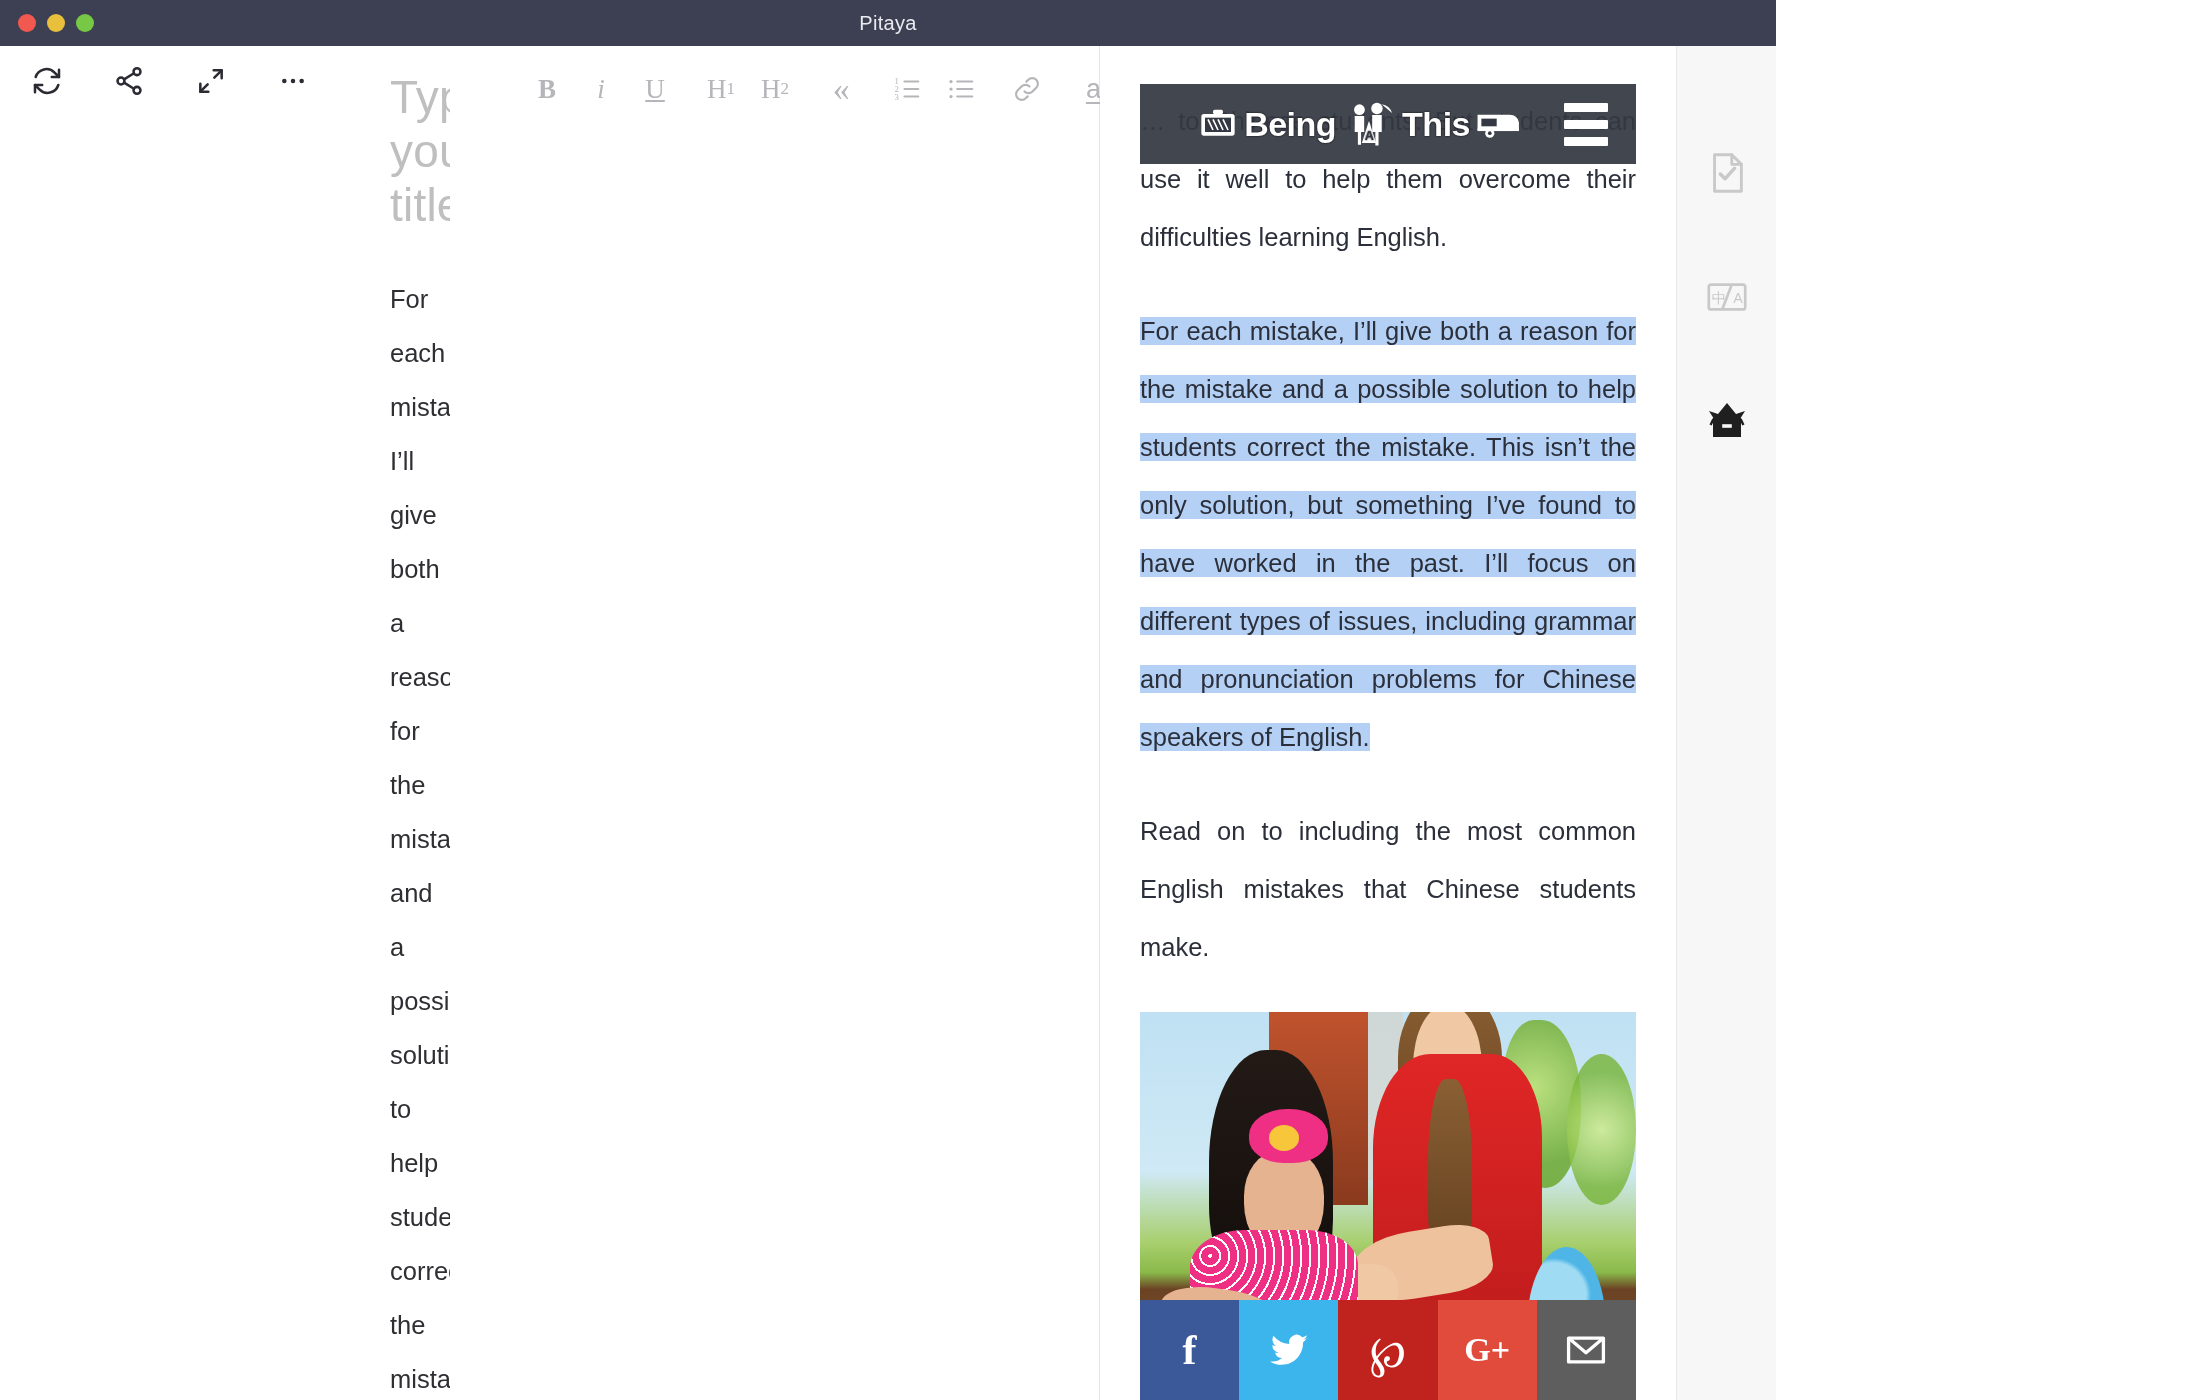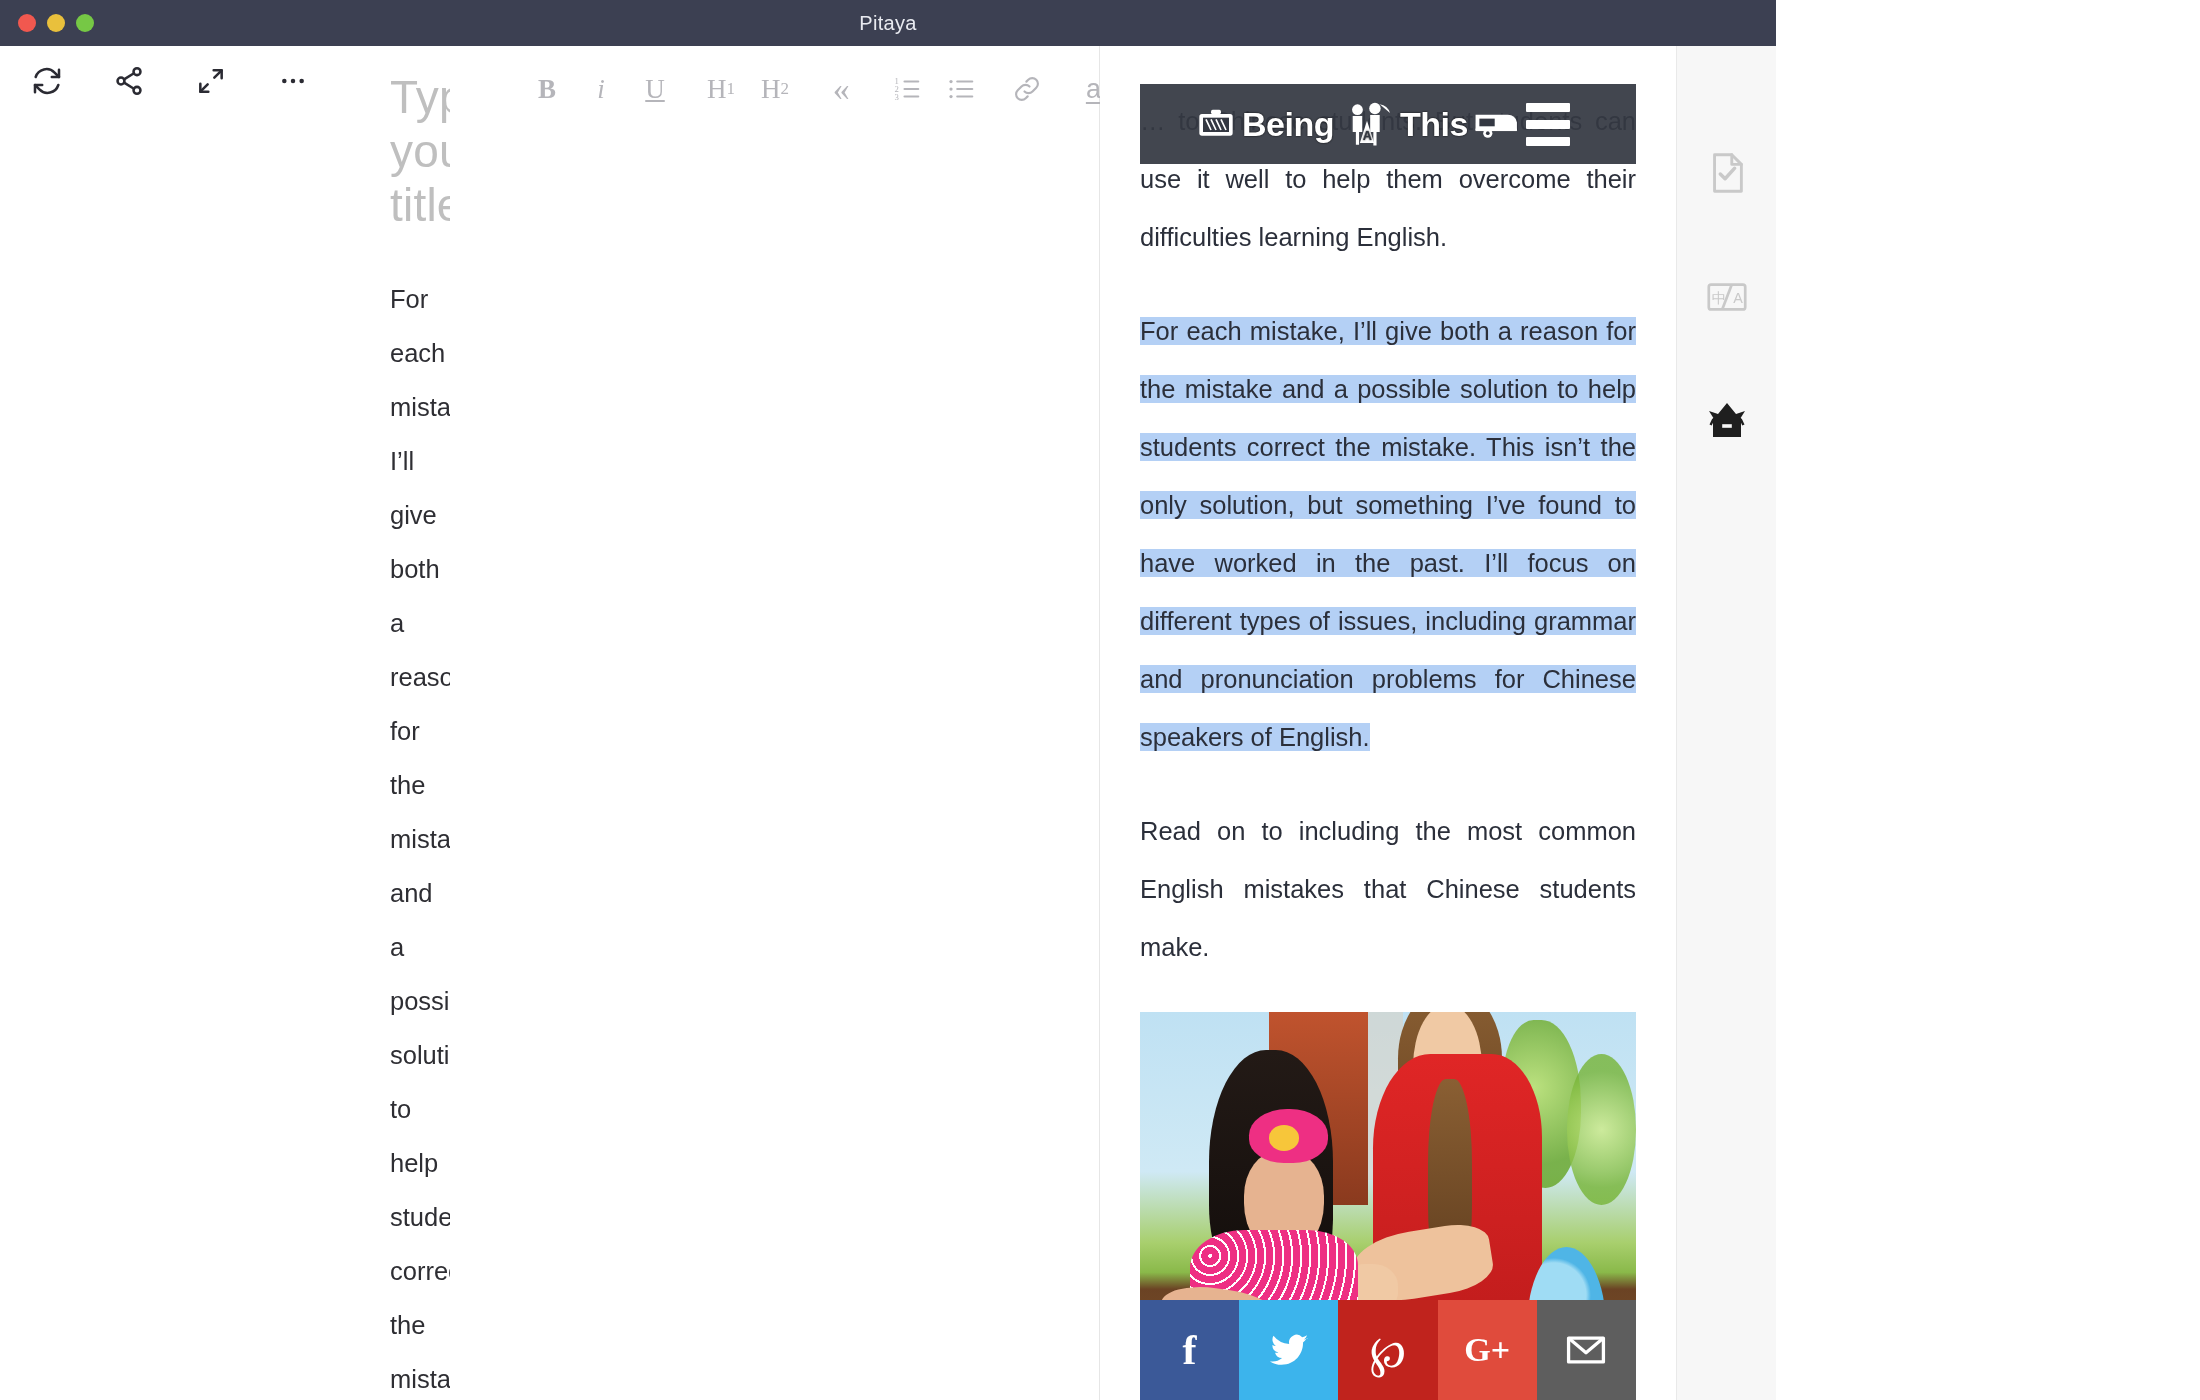--- a/index.html
+++ b/index.html
@@ -148,23 +148,24 @@
     background: #fff;
     padding: 0;
   }
   #site-header {
     position: absolute;
     left: 0; right: 0; top: 38px;
     height: 80px;
     background: rgba(52,56,66,0.93);
     display: flex;
     align-items: center;
-    justify-content: center;
+    justify-content: flex-end;
     padding: 0 22px 0 18px;
     z-index: 5;
+    gap: 36px;
   }
   #site-logo {
     display: flex; align-items: center; gap: 6px;
     color: #fff;
     font-size: 34px;
     font-weight: bold;
     letter-spacing: -.5px;
     white-space: nowrap;
     text-shadow: 0 0 2px #000;
   }

